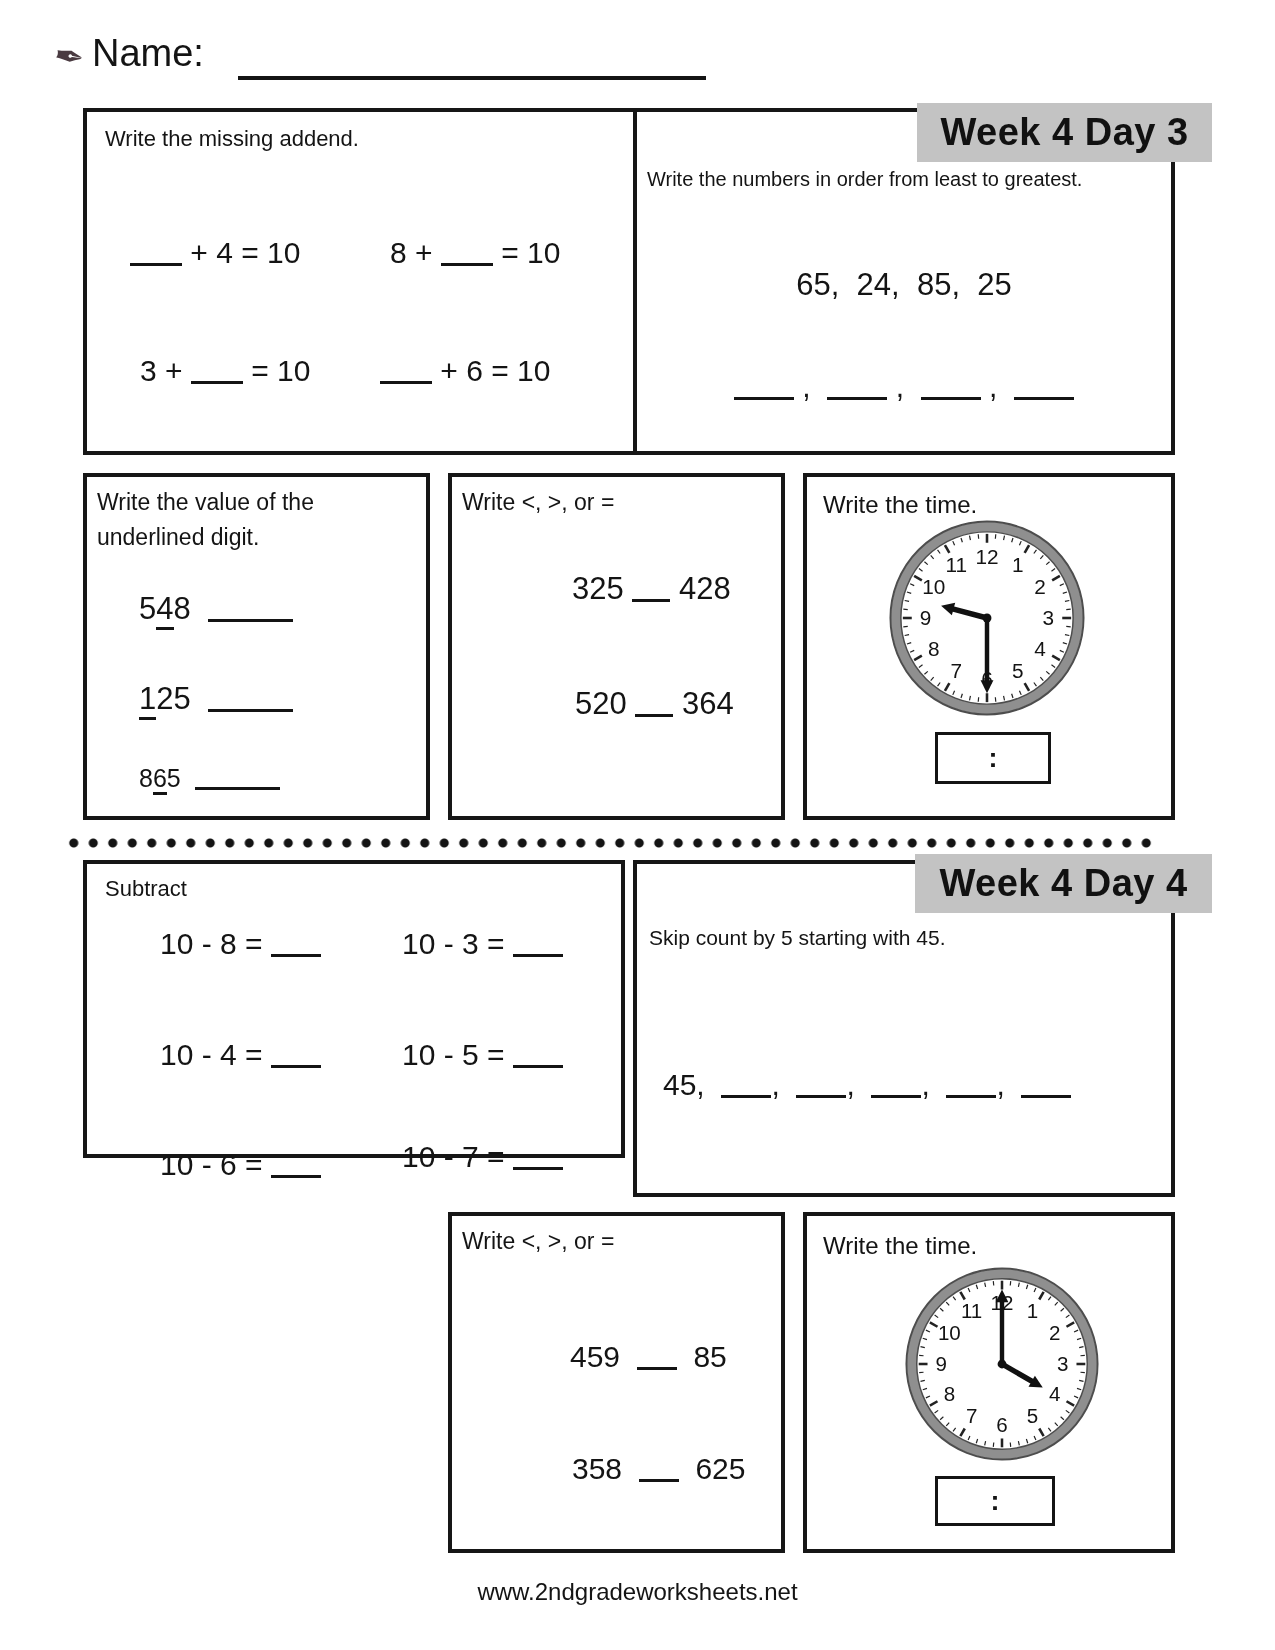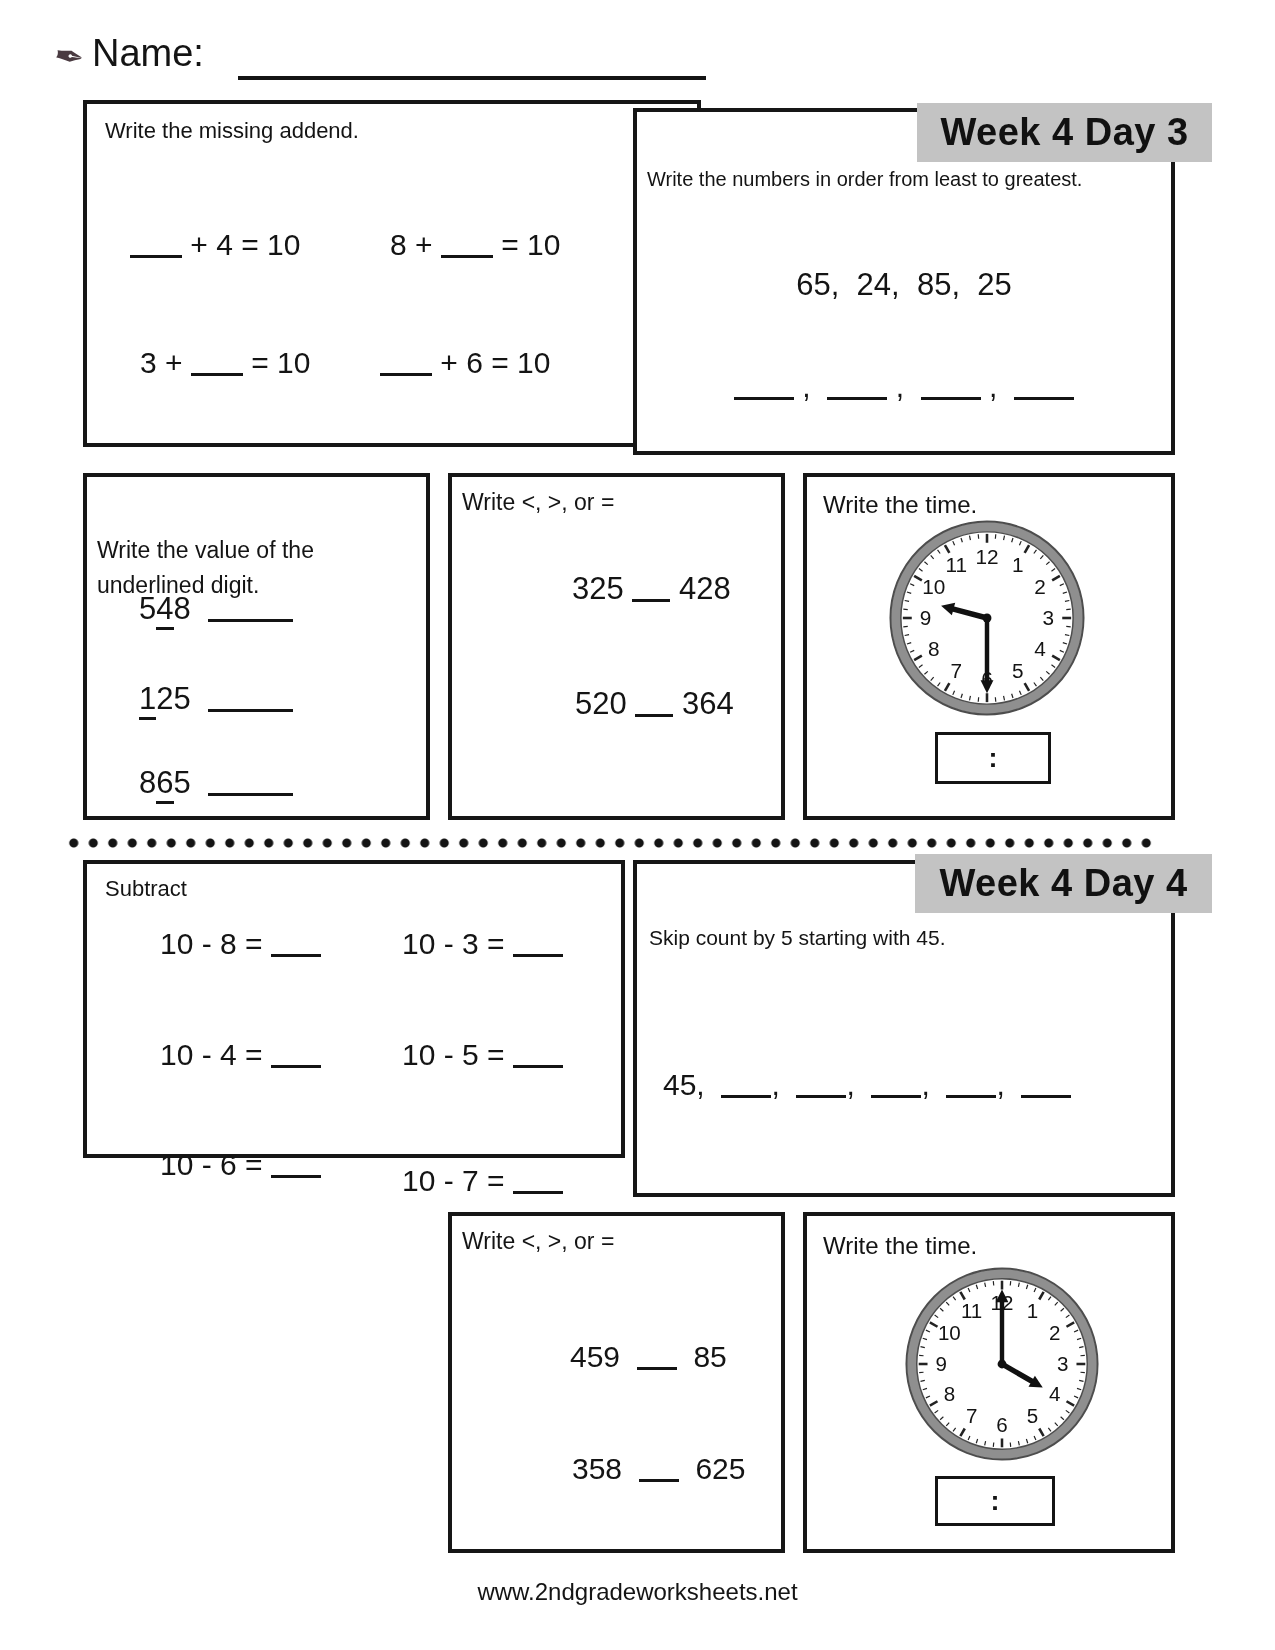--- a/index.html
+++ b/index.html
@@ -2,21 +2,21 @@
 <html><head>
 <meta charset="utf-8">
 <style>
   html,body{margin:0;padding:0;background:#e8e8e8;}
   #page{position:relative;width:1275px;height:1650px;background:#ffffff;margin:0 auto;
         font-family:"Liberation Sans","DejaVu Sans",sans-serif;color:#141414;overflow:hidden;}
   .cell{position:absolute;box-sizing:border-box;border:4px solid #161616;background:#fff;}
   .banner{position:absolute;background:#c3c3c3;color:#111;font-size:38px;font-weight:700;
           text-align:center;line-height:59px;letter-spacing:.5px;z-index:5;}
   .instr{position:absolute;font-size:22px;line-height:1.5;white-space:nowrap;}
-  .instr.wrap{white-space:normal;margin-top:48px;}
+  .instr.wrap{white-space:normal;}
   .prob{position:absolute;font-size:30px;white-space:pre;}
   .prob span{white-space:pre;}
   .blank{display:inline-block;width:var(--bw,52px);height:1em;border-bottom:3px solid #141414;
          transform:translateY(3px);}
   .udigit{display:inline-block;border-bottom:3px solid #141414;line-height:1.05;padding-bottom:1px;}
   .center{left:0;right:0;text-align:center;}
   .dbox{position:absolute;box-sizing:border-box;border:3px solid #141414;background:#fff;
         display:flex;align-items:center;justify-content:center;font-size:27px;font-weight:700;}
   .clock{position:absolute;}
   svg text{font-family:"Liberation Sans","DejaVu Sans",sans-serif;}
@@ -32,39 +32,39 @@
 
 <div id="page">
 
   <span class="pen" style="left:54px;top:36px;">✒</span>
   <span class="namelabel" style="left:92px;top:32px;">Name:</span>
   <div class="nameline" style="left:238px;top:40px;width:468px;height:36px;"></div>
 
   <div class="banner" style="left:917px;top:103px;width:295px;height:59px;">Week 4 Day 3</div>
   <div class="banner" style="left:915px;top:854px;width:297px;height:59px;">Week 4 Day 4</div>
 
-  <div class="cell" style="left:83px;top:100px;width:618px;height:347px;">
+  <div class="cell" style="left:83px;top:108px;width:618px;height:347px;">
     <div class="instr" style="left:18px;top:10px;">Write the missing addend.</div>
     <div class="prob" style="left:43px;top:118px;"><span class="blank"></span><span> + 4 = 10</span></div>
     <div class="prob" style="left:303px;top:118px;"><span>8 + </span><span class="blank"></span><span> = 10</span></div>
     <div class="prob" style="left:53px;top:236px;"><span>3 + </span><span class="blank"></span><span> = 10</span></div>
     <div class="prob" style="left:293px;top:236px;"><span class="blank"></span><span> + 6 = 10</span></div>
   </div>
 
   <div class="cell" style="left:633px;top:108px;width:542px;height:347px;">
     <div class="instr" style="left:10px;top:52px;font-size:20px;">Write the numbers in order from least to greatest.</div>
     <div class="prob center" style="top:155px;font-size:31px;">65,  24,  85,  25</div>
     <div class="prob center" style="top:252px;--bw:60px;"><span class="blank"></span><span> ,  </span><span class="blank"></span><span> ,  </span><span class="blank"></span><span> ,  </span><span class="blank"></span></div>
   </div>
 
   <div class="cell" style="left:83px;top:473px;width:347px;height:347px;">
     <div class="instr wrap" style="left:10px;top:8px;width:320px;font-size:23px;">Write the value of the underlined digit.</div>
     <div class="prob" style="left:52px;top:108px;font-size:31px;--bw:85px;"><span>5</span><span class="udigit">4</span><span>8</span><span>  </span><span class="blank"></span></div>
     <div class="prob" style="left:52px;top:198px;font-size:31px;--bw:85px;"><span class="udigit">1</span><span>25</span><span>  </span><span class="blank"></span></div>
-    <div class="prob" style="left:52px;top:282px;font-size:31px;--bw:85px;"><span>8</span><span class="udigit">6</span><span>5</span><span>  </span><span class="blank"></span></div>
+    <div class="prob" style="left:52px;top:282px;font-size:25px;--bw:85px;"><span>8</span><span class="udigit">6</span><span>5</span><span>  </span><span class="blank"></span></div>
   </div>
 
   <div class="cell" style="left:448px;top:473px;width:337px;height:347px;">
     <div class="instr" style="left:10px;top:8px;font-size:23px;">Write &lt;, &gt;, or =</div>
     <div class="prob" style="left:120px;top:88px;font-size:31px;--bw:38px;"><span>325 </span><span class="blank"></span><span> 428</span></div>
     <div class="prob" style="left:123px;top:203px;font-size:31px;--bw:38px;"><span>520 </span><span class="blank"></span><span> 364</span></div>
   </div>
 
   <div class="cell" style="left:803px;top:473px;width:372px;height:347px;">
     <div class="instr" style="left:16px;top:10px;font-size:24px;">Write the time.</div>
@@ -157,21 +157,21 @@
 
   <div class="dots" style="left:62px;top:836px;width:1092px;height:12px;"></div>
 
   <div class="cell" style="left:83px;top:860px;width:542px;height:298px;">
     <div class="instr" style="left:18px;top:8px;">Subtract</div>
     <div class="prob" style="left:73px;top:57px;--bw:50px;"><span>10 - 8 = </span><span class="blank"></span></div>
     <div class="prob" style="left:315px;top:57px;--bw:50px;"><span>10 - 3 = </span><span class="blank"></span></div>
     <div class="prob" style="left:73px;top:168px;--bw:50px;"><span>10 - 4 = </span><span class="blank"></span></div>
     <div class="prob" style="left:315px;top:168px;--bw:50px;"><span>10 - 5 = </span><span class="blank"></span></div>
     <div class="prob" style="left:73px;top:278px;--bw:50px;"><span>10 - 6 = </span><span class="blank"></span></div>
-    <div class="prob" style="left:315px;top:294px;--bw:50px;"><span>10 - 7 = </span><span class="blank"></span></div>
+    <div class="prob" style="left:315px;top:270px;--bw:50px;"><span>10 - 7 = </span><span class="blank"></span></div>
   </div>
 
   <div class="cell" style="left:633px;top:860px;width:542px;height:337px;">
     <div class="instr" style="left:12px;top:58px;font-size:21px;">Skip count by 5 starting with 45.</div>
     <div class="prob" style="left:26px;top:150px;margin-top:48px;--bw:50px;"><span>45,  </span><span class="blank"></span><span>,  </span><span class="blank"></span><span>,  </span><span class="blank"></span><span>,  </span><span class="blank"></span><span>,  </span><span class="blank"></span></div>
   </div>
 
 
   <div class="cell" style="left:448px;top:1212px;width:337px;height:341px;">
     <div class="instr" style="left:10px;top:8px;font-size:23px;">Write &lt;, &gt;, or =</div>

